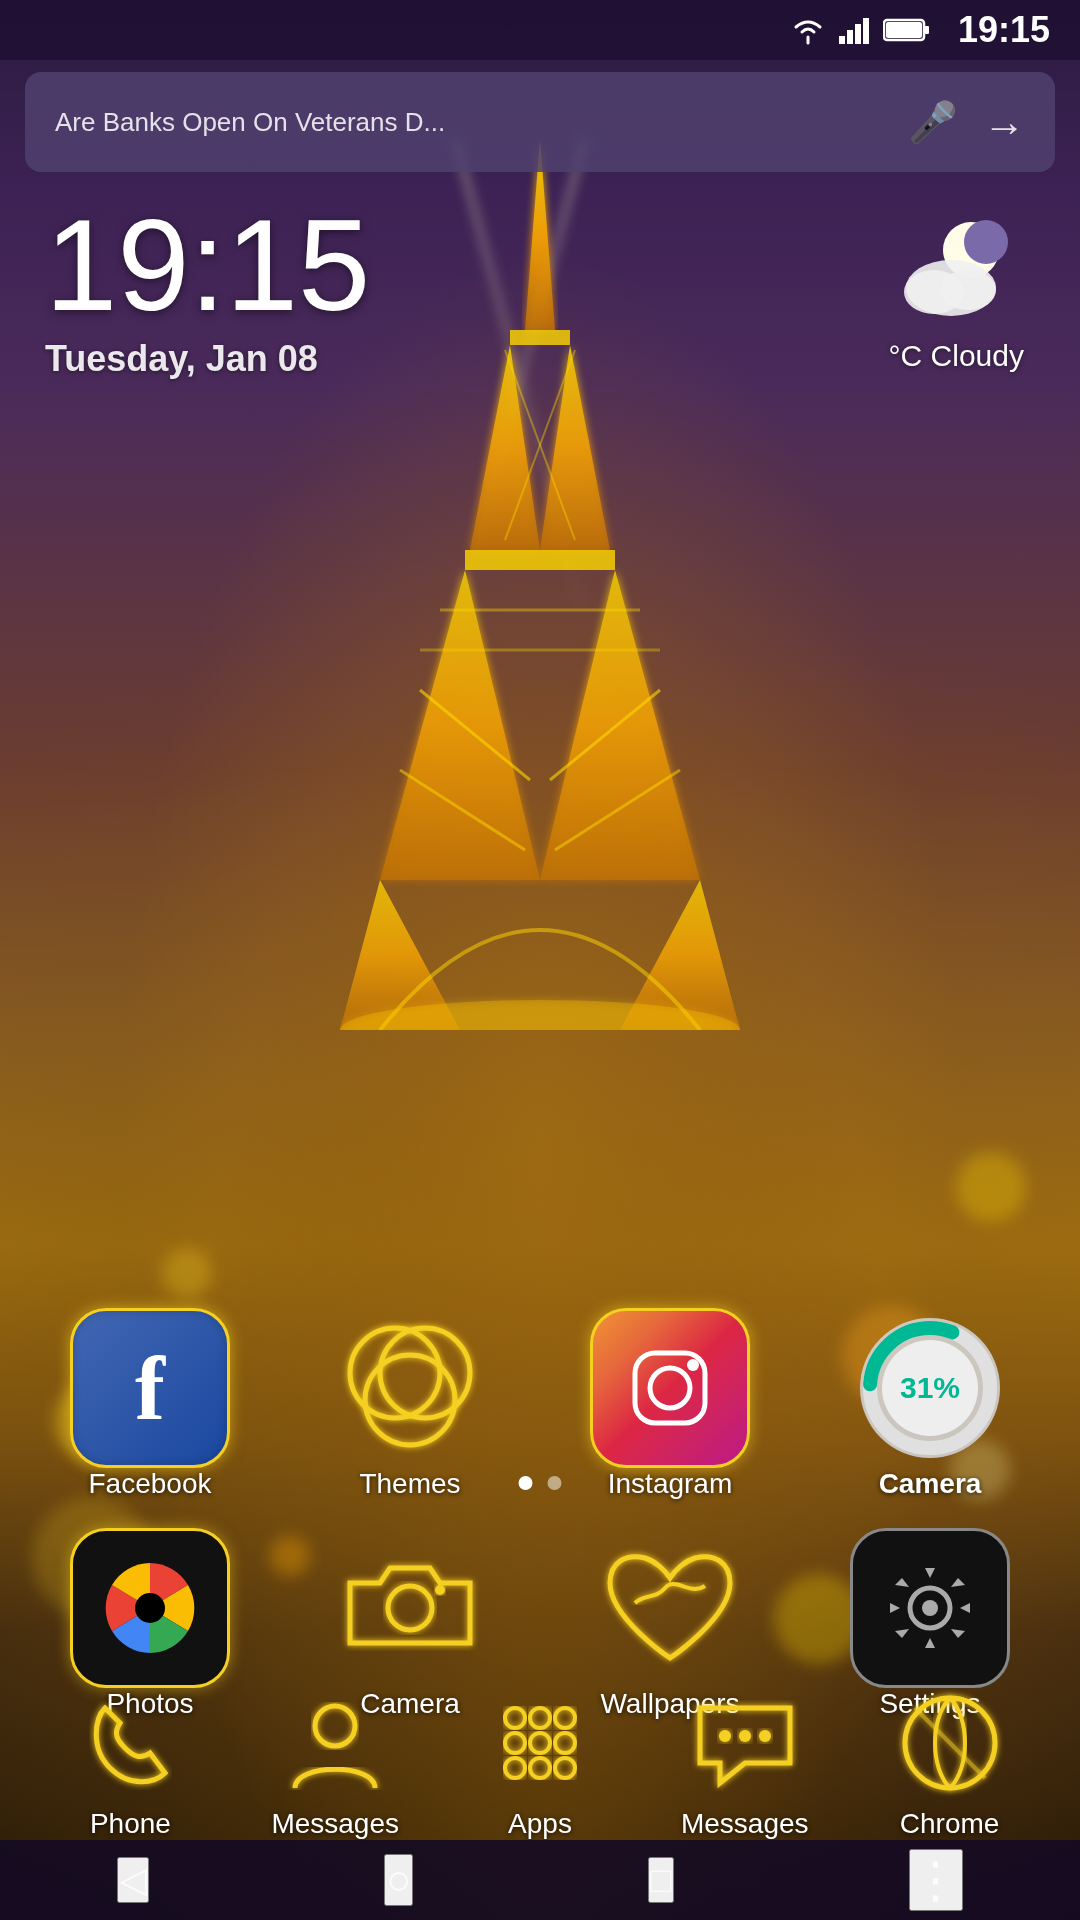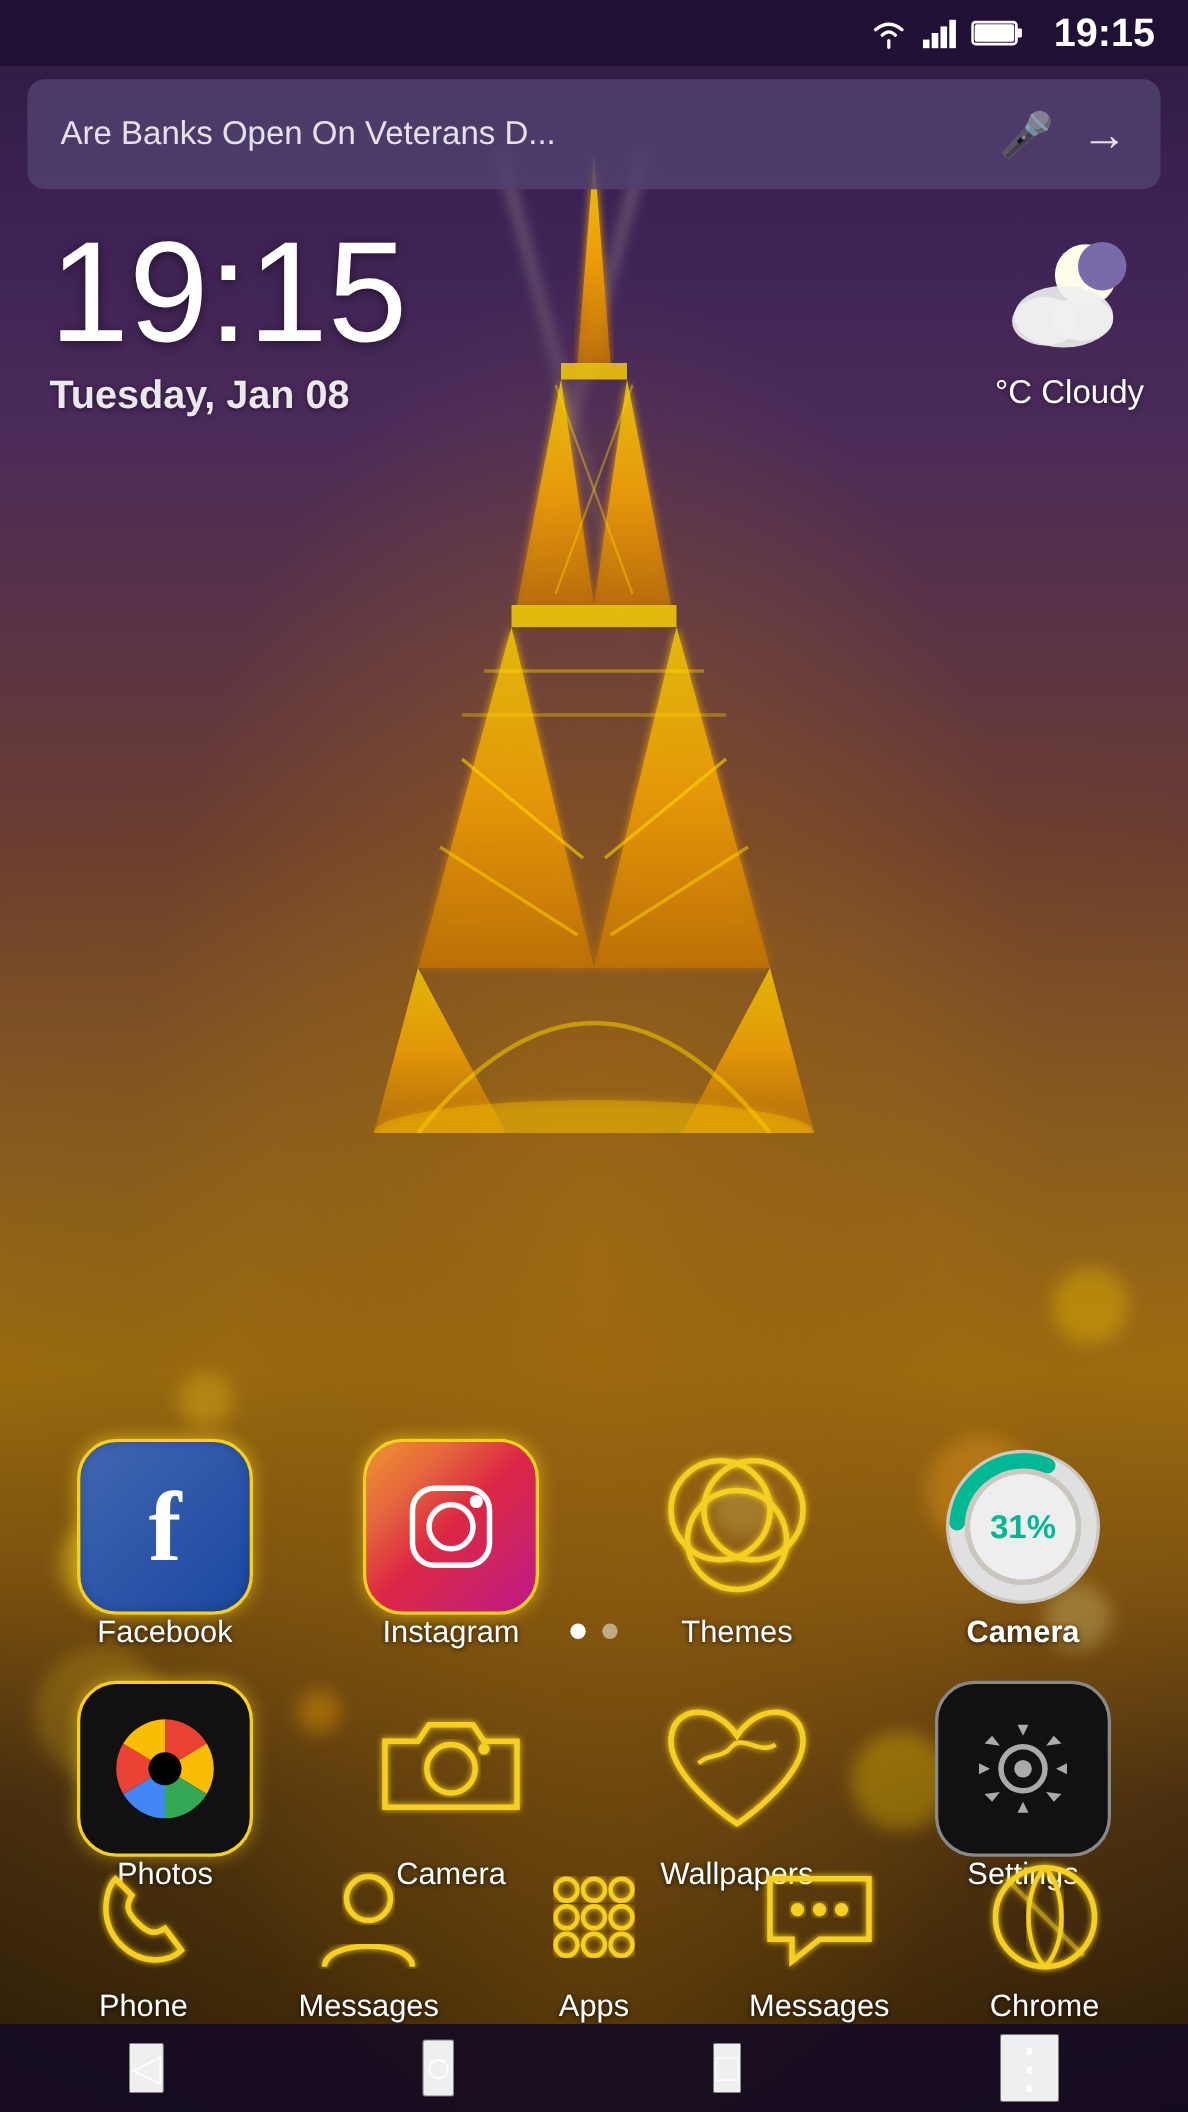--- a/index.html
+++ b/index.html
@@ -88,21 +88,21 @@
       background: rgba(80, 65, 110, 0.85);
       border-radius: 16px;
       display: flex;
       align-items: center;
       padding: 0 30px;
       z-index: 100;
     }
     .search-text {
       flex: 1;
       color: rgba(255,255,255,0.85);
-      font-size: 30px;
+      font-size: 26px;
     }
     .mic-icon {
       color: rgba(255,255,255,0.7);
       font-size: 40px;
       margin-right: 25px;
     }
     .arrow-icon {
       color: rgba(255,255,255,0.85);
       font-size: 42px;
     }
@@ -126,21 +126,21 @@
       font-size: 36px;
       margin-top: 8px;
       text-shadow: 0 1px 5px rgba(0,0,0,0.5);
       font-weight: bold;
     }
 
     
     .weather-widget {
       position: absolute;
       top: 220px;
-      right: 40px;
+      right: 56px;
       z-index: 10;
       display: flex;
       flex-direction: column;
       align-items: center;
     }
     .weather-icon-container {
       font-size: 90px;
       line-height: 1;
     }
     .weather-desc {
@@ -471,31 +471,20 @@
 <div class="app-grid-row1">
 
   <div class="app-item">
     <div class="facebook-icon">
       <span class="facebook-f">f</span>
     </div>
     <span class="app-label">Facebook</span>
   </div>
 
   <div class="app-item">
-    <div class="instagram-icon">
-      <svg width="100" height="100" viewBox="0 0 100 100">
-        <rect x="15" y="15" width="70" height="70" rx="20" fill="none" stroke="white" stroke-width="5"></rect>
-        <circle cx="50" cy="50" r="20" fill="none" stroke="white" stroke-width="5"></circle>
-        <circle cx="73" cy="27" r="6" fill="white"></circle>
-      </svg>
-    </div>
-    <span class="app-label">Instagram</span>
-  </div>
-
-  <div class="app-item">
     <div class="themes-icon-container">
       <svg width="160" height="160" viewBox="0 0 160 160">
 
         <circle cx="65" cy="65" r="45" fill="none" stroke="#f5d020" stroke-width="5" filter="url(#g1)"></circle>
         <circle cx="95" cy="65" r="45" fill="none" stroke="#f5d020" stroke-width="5" filter="url(#g1)"></circle>
         <circle cx="80" cy="92" r="45" fill="none" stroke="#f5d020" stroke-width="5" filter="url(#g1)"></circle>
         <defs>
           <filter id="g1">
               <feGaussianBlur stdDeviation="3" result="b"></feGaussianBlur>
               <feMerge>
@@ -503,20 +492,31 @@
                 <feMergeNode in="SourceGraphic"></feMergeNode>
               </feMerge>
             </filter>
         </defs>
       </svg>
     </div>
     <span class="app-label">Themes</span>
   </div>
 
   <div class="app-item">
+    <div class="instagram-icon">
+      <svg width="100" height="100" viewBox="0 0 100 100">
+        <rect x="15" y="15" width="70" height="70" rx="20" fill="none" stroke="white" stroke-width="5"></rect>
+        <circle cx="50" cy="50" r="20" fill="none" stroke="white" stroke-width="5"></circle>
+        <circle cx="73" cy="27" r="6" fill="white"></circle>
+      </svg>
+    </div>
+    <span class="app-label">Instagram</span>
+  </div>
+
+  <div class="app-item">
     <div class="boost-icon">
       <svg width="155" height="155" viewBox="0 0 155 155">
         <circle cx="77" cy="77" r="70" fill="rgba(210,210,210,0.9)"></circle>
 
         <circle cx="77" cy="77" r="60" fill="none" stroke="#e0e0e0" stroke-width="14"></circle>
         <circle cx="77" cy="77" r="60" fill="none" stroke="#00b894" stroke-width="14" stroke-dasharray="117 263" stroke-dashoffset="94" stroke-linecap="round" transform="rotate(-90 77 77)"></circle>
         <circle cx="77" cy="77" r="48" fill="rgba(240,240,240,0.95)"></circle>
         <text x="77" y="87" text-anchor="middle" fill="#00b894" font-size="30" font-weight="bold" font-family="Arial">31%</text>
       </svg>
     </div>

